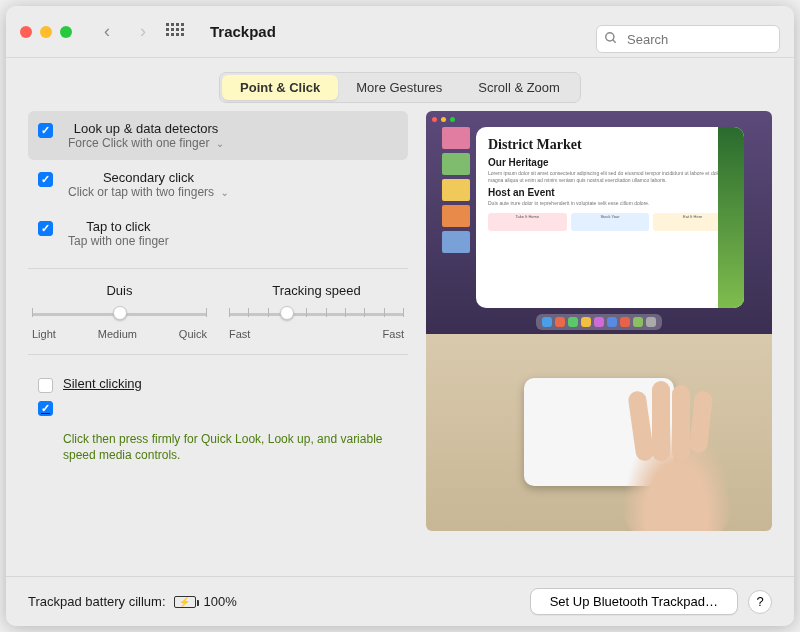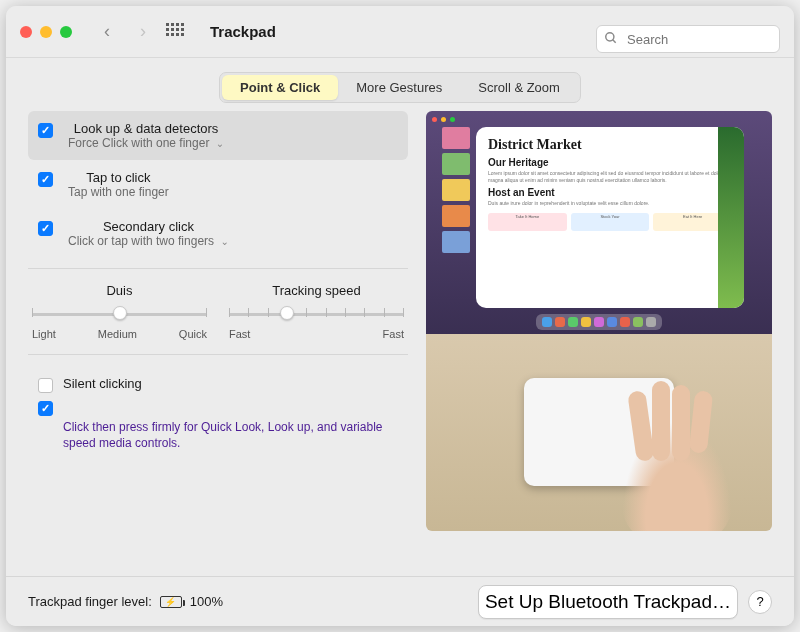--- a/index.html
+++ b/index.html
@@ -92,39 +92,39 @@
   .track{position:absolute; top:9px; left:0; right:0; height:3px; background:#c7c7c7; border-radius:2px;}
   .ticks{position:absolute; top:4px; left:0; right:0; display:flex; justify-content:space-between;}
   .ticks span{width:1px; height:9px; background:#b7b7b7;}
   .knob{
     position:absolute; top:2px; width:14px; height:14px;
     background:#fff; border:1px solid #c9c9c9; border-radius:50%;
     box-shadow:0 1px 2px rgba(0,0,0,.2);
   }
   .labels{display:flex; justify-content:space-between; font-size:11px; color:#555; margin-top:4px;}
   .bottom-opts{padding:8px 4px;}
-  .opt-small{display:flex; align-items:flex-start; gap:10px; padding:3px 6px;}
-  .opt-desc{font-size:12px; color:#4c1d95; margin-left:31px; margin-top:0; line-height:1.35;}
+  .opt-small{display:flex; align-items:flex-start; gap:10px; padding:3px 6px;text-decoration:underline;}
+  .opt-desc{font-size:12px; color:#4d7c0f; margin-left:31px; margin-top:12px; line-height:1.35;}
   .footer{
     position:absolute; bottom:0; left:0; right:0;
     height:50px; border-top:1px solid #d6d6d6;
     display:flex; align-items:center; padding:0 22px;
     background:#ececec;
   }
   .batt{display:flex; align-items:center; gap:8px; font-size:13px;}
   .batt-icon{
     width:22px; height:12px; border:1px solid #333; border-radius:2px;
     position:relative; display:flex; align-items:center; justify-content:center;
   }
   .batt-icon::after{content:""; position:absolute; right:-4px; top:3px; width:2px; height:6px; background:#333; border-radius:0 1px 1px 0;}
   .bolt{font-size:9px; color:#333;}
   .footer-right{margin-left:auto; display:flex; gap:10px; align-items:center;}
   .mac-btn{
     background:#fff; border:1px solid #c9c9c9; border-radius:8px;
-    padding:5px 6px; font-size:19px; cursor:pointer;
+    padding:5px 19px; font-size:13px; cursor:pointer;
     box-shadow:0 1px 1px rgba(0,0,0,.05);
   }
   .help-btn{
     width:24px; height:24px; border-radius:50%;
     background:#fff; border:1px solid #c9c9c9; cursor:pointer;
     display:flex; align-items:center; justify-content:center; font-size:13px;
   }
   
   .preview-top{height:53%; background:linear-gradient(to bottom,#5c4a7a,#3a2f52); position:relative;}
   .preview-winbar{position:absolute; top:6px; left:6px; display:flex; gap:4px;}
@@ -209,33 +209,33 @@
           <div class="opt-sub">
             <span>Force Click with one finger</span>
             <span class="chev">⌄</span>
           </div>
         </div>
       </div>
 
       <div class="opt">
         <div class="checkbox checked"></div>
         <div>
-          <div class="opt-title">Tap to click</div>
-          <div class="opt-sub">Tap with one finger</div>
-        </div>
-      </div>
-
-      <div class="opt">
-        <div class="checkbox checked"></div>
-        <div>
           <div class="opt-title">Secondary click</div>
           <div class="opt-sub">
             <span>Click or tap with two fingers</span>
             <span class="chev">⌄</span>
           </div>
+        </div>
+      </div>
+
+      <div class="opt">
+        <div class="checkbox checked"></div>
+        <div>
+          <div class="opt-title">Tap to click</div>
+          <div class="opt-sub">Tap with one finger</div>
         </div>
       </div>
 
       <hr class="div">
 
       <div class="sliders">
         <div class="slider-block">
           <div class="slider-title">Duis</div>
           <div class="slider">
             <div class="track"></div>
@@ -338,21 +338,21 @@
           <div class="finger" style="left:30px;height:80px;top:-40px"></div>
           <div class="finger" style="left:50px;height:76px;top:-36px"></div>
           <div class="finger" style="left:70px;height:62px;transform:rotate(6deg)"></div>
         </div>
       </div>
     </div>
   </div>
 
   <div class="footer">
     <div class="batt">
-      <span>Trackpad finger level:</span>
+      <span>Trackpad battery cillum:</span>
       <span class="batt-icon">
           <span class="bolt">⚡</span>
         </span>
       <span>100%</span>
     </div>
     <div class="footer-right">
       <button class="mac-btn">Set Up Bluetooth Trackpad…</button>
       <button class="help-btn">?</button>
     </div>
   </div>

